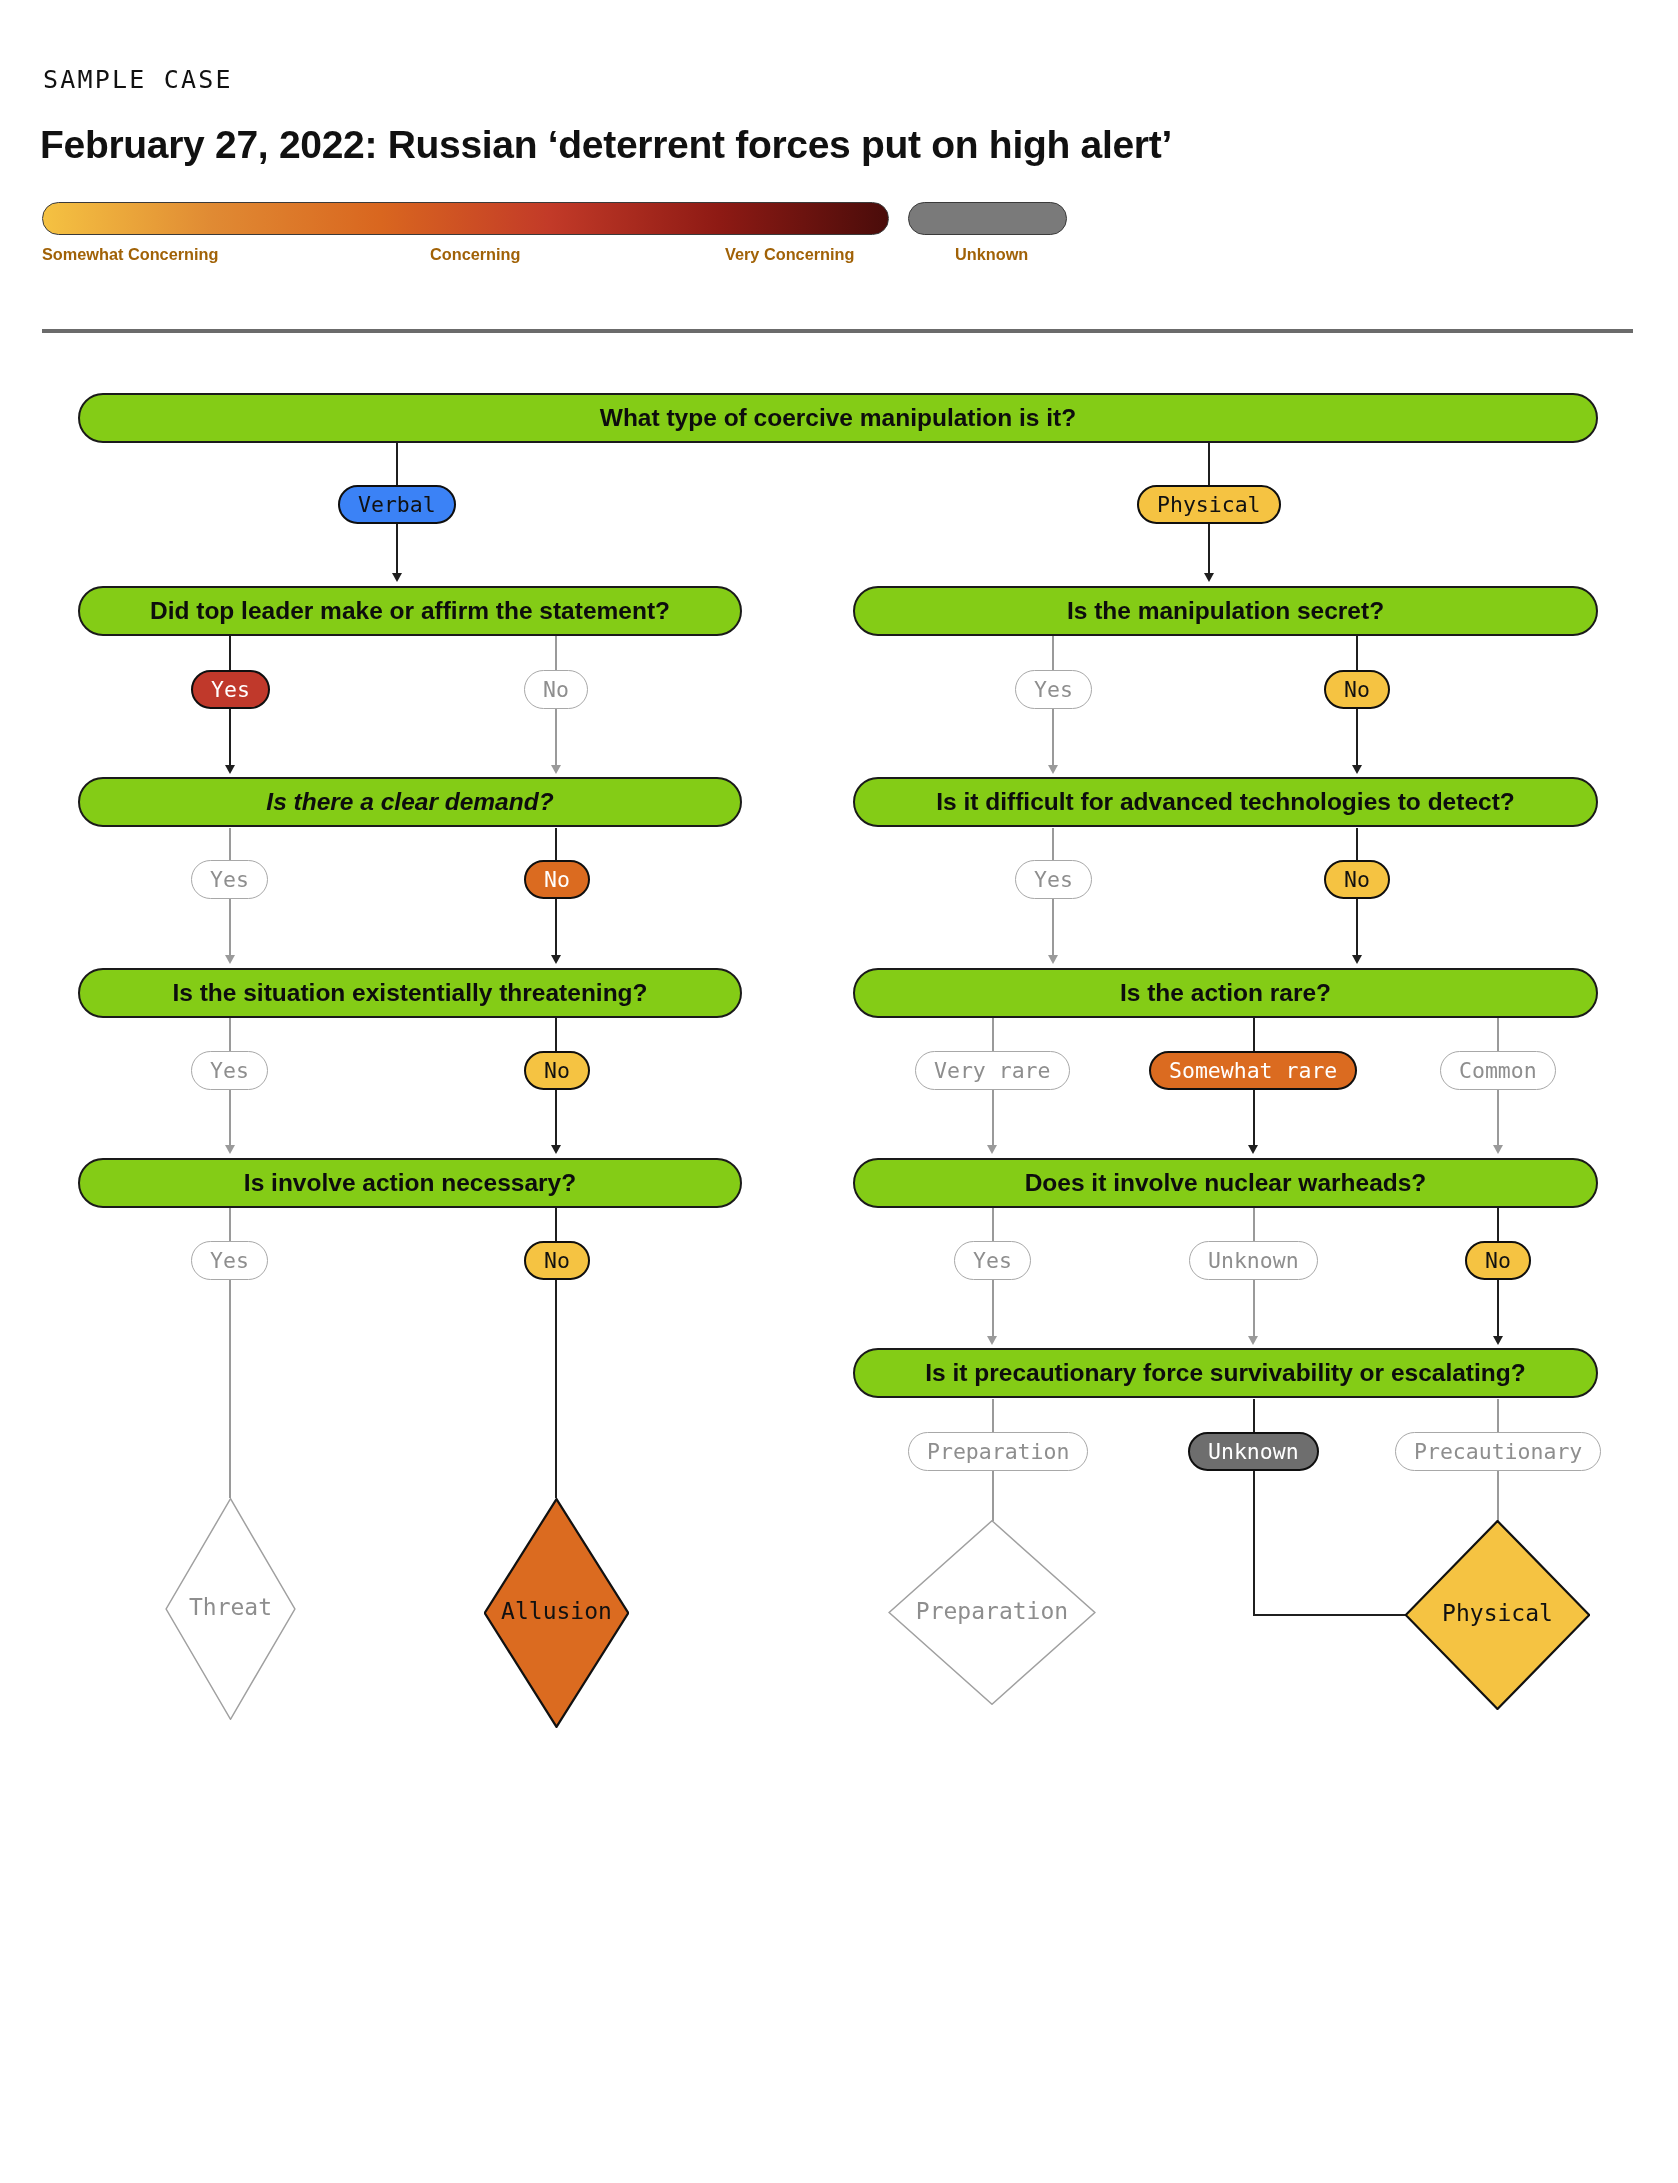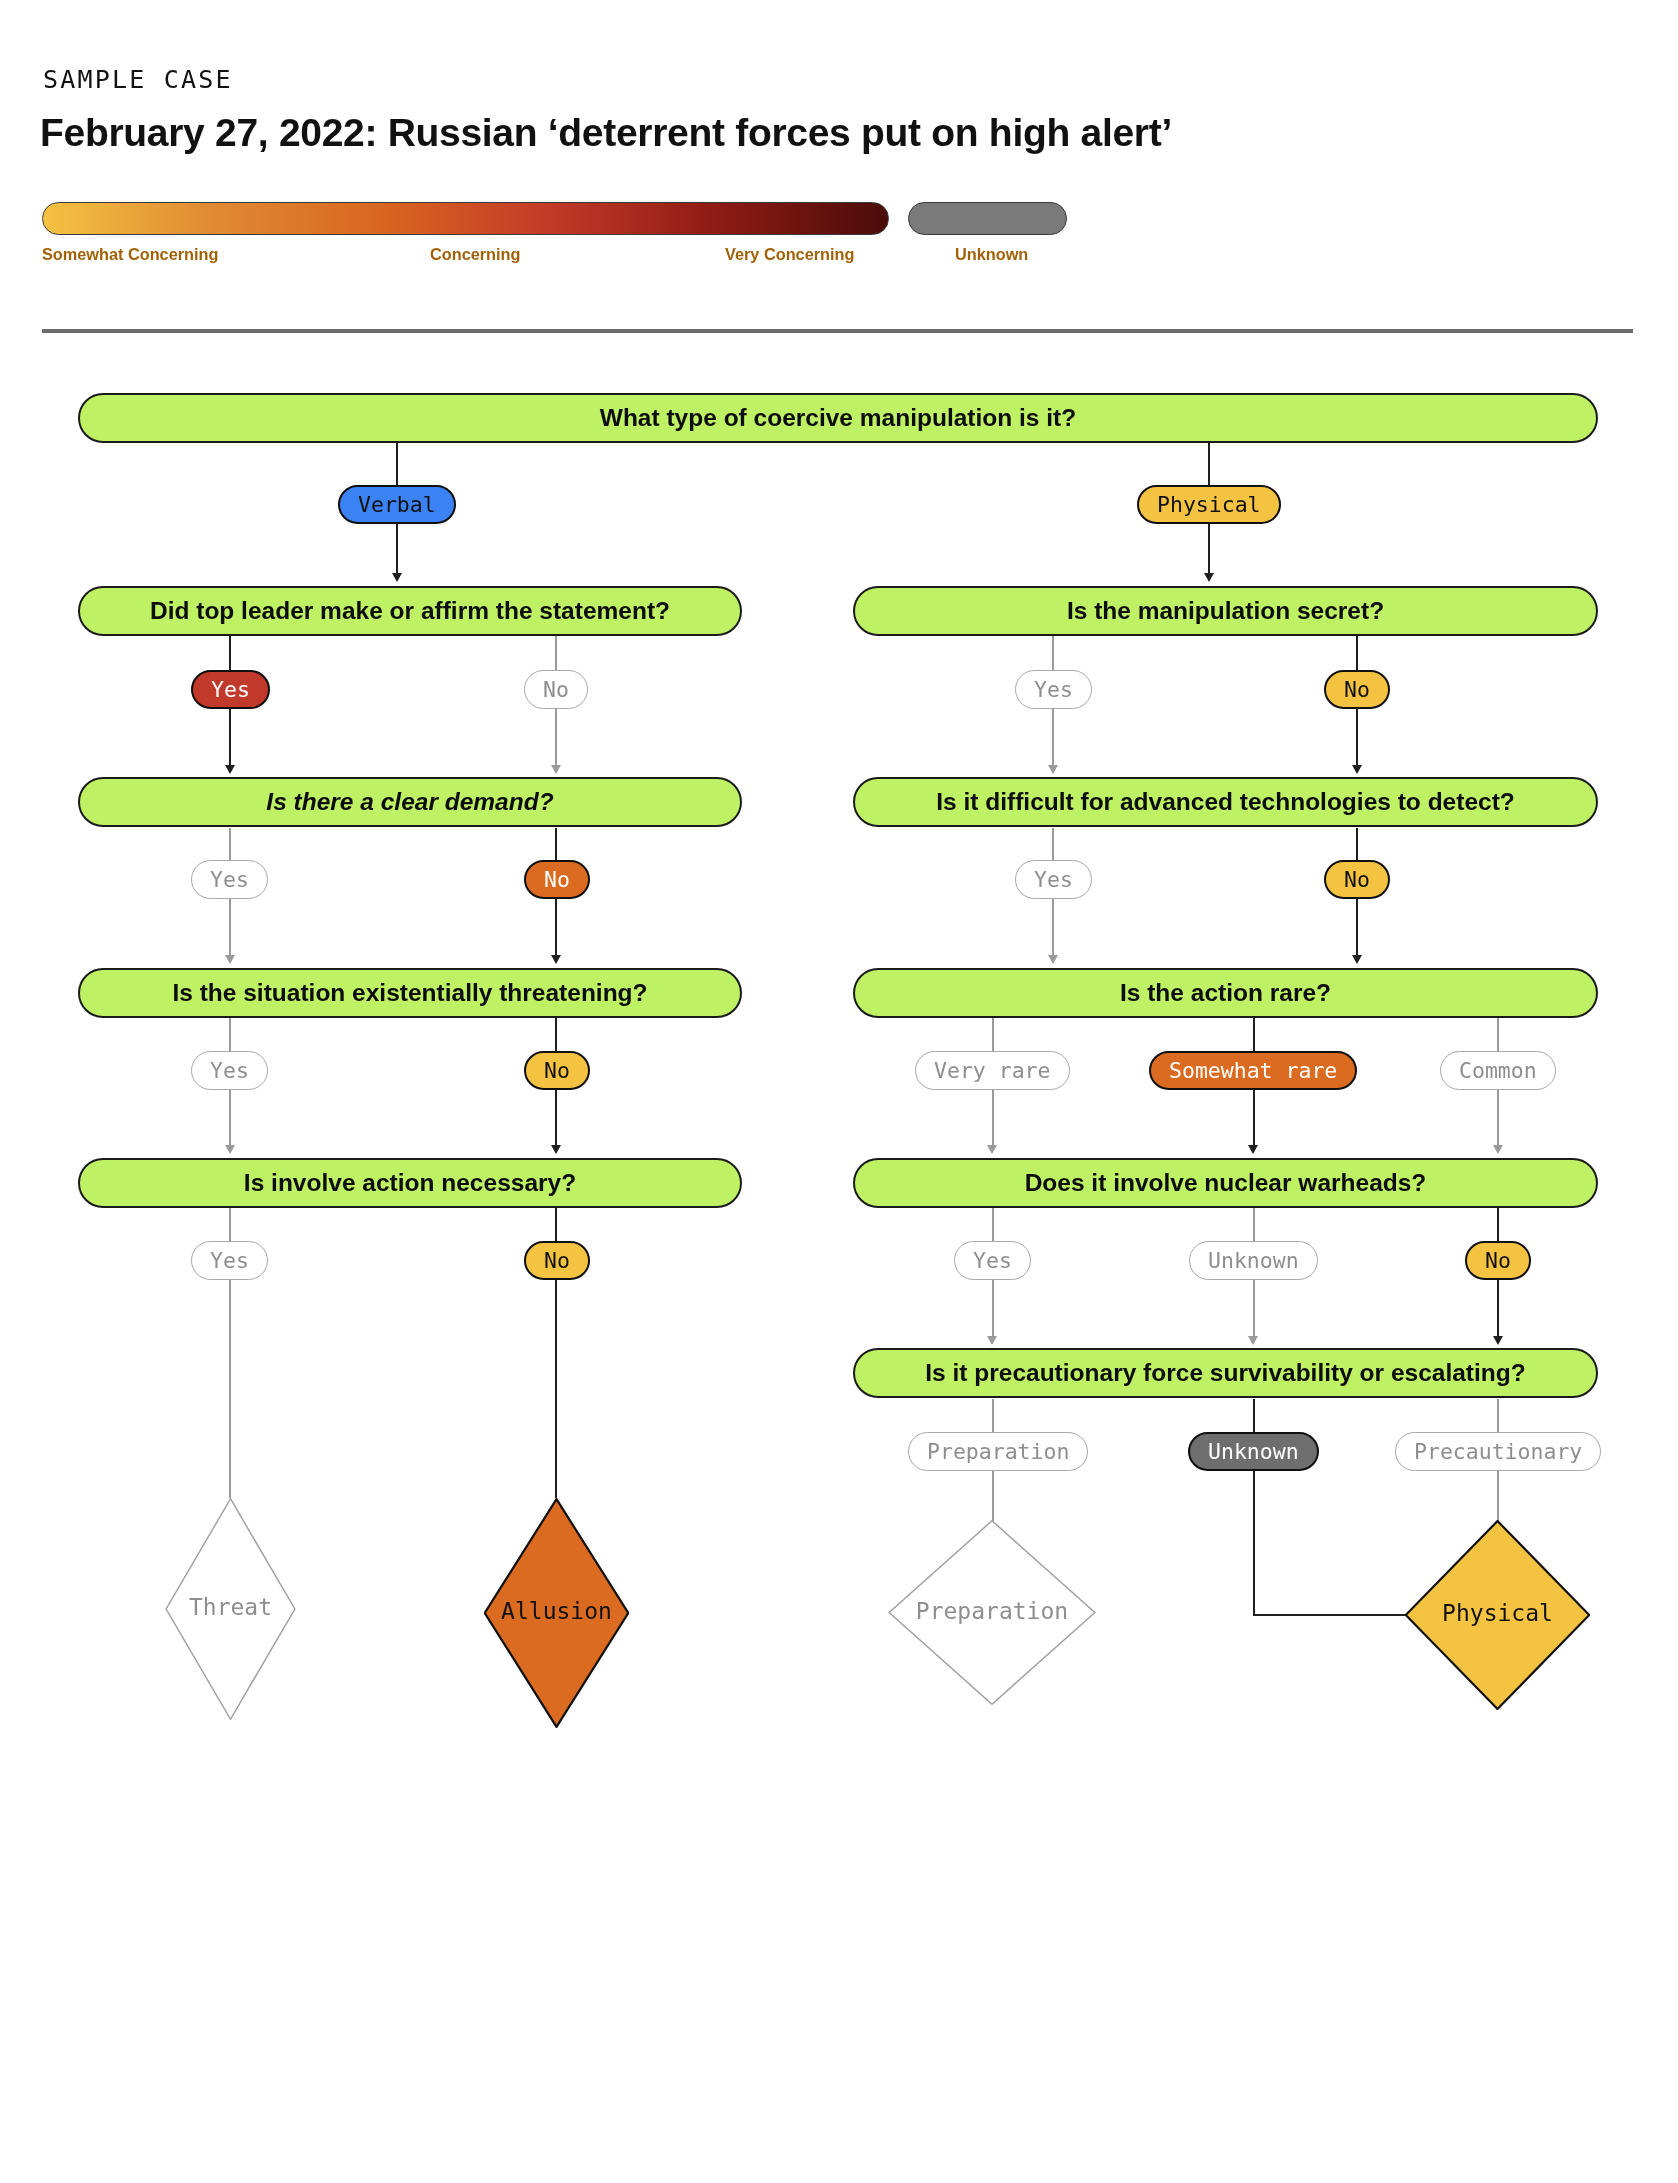--- a/index.html
+++ b/index.html
@@ -26,21 +26,21 @@
     top: 65px;
     font-family: "DejaVu Sans Mono", monospace;
     font-size: 25px;
     letter-spacing: 2.2px;
     color: #111111;
     white-space: nowrap;
   }
   #headline {
     position: absolute;
     left: 40px;
-    top: 111px;
+    top: 123px;
     font-family: "Liberation Sans", sans-serif;
     font-weight: bold;
     font-size: 39px;
     color: #111111;
     white-space: nowrap;
     letter-spacing: -0.3px;
   }
 
   
   #legend-bar {
@@ -84,21 +84,21 @@
     height: 4.4px;
     background: #6b6b6b;
   }
 
   
   .qbox {
     position: absolute;
     box-sizing: border-box;
     border: 2.2px solid #1a1a1a;
     border-radius: 30px;
-    background: #bef264;
+    background: #84cc16;
     display: flex;
     align-items: center;
     justify-content: center;
     text-align: left;
     font-weight: bold;
     font-size: 24.5px;
     color: #0d0d0d;
     line-height: 1.1;
   }
 

